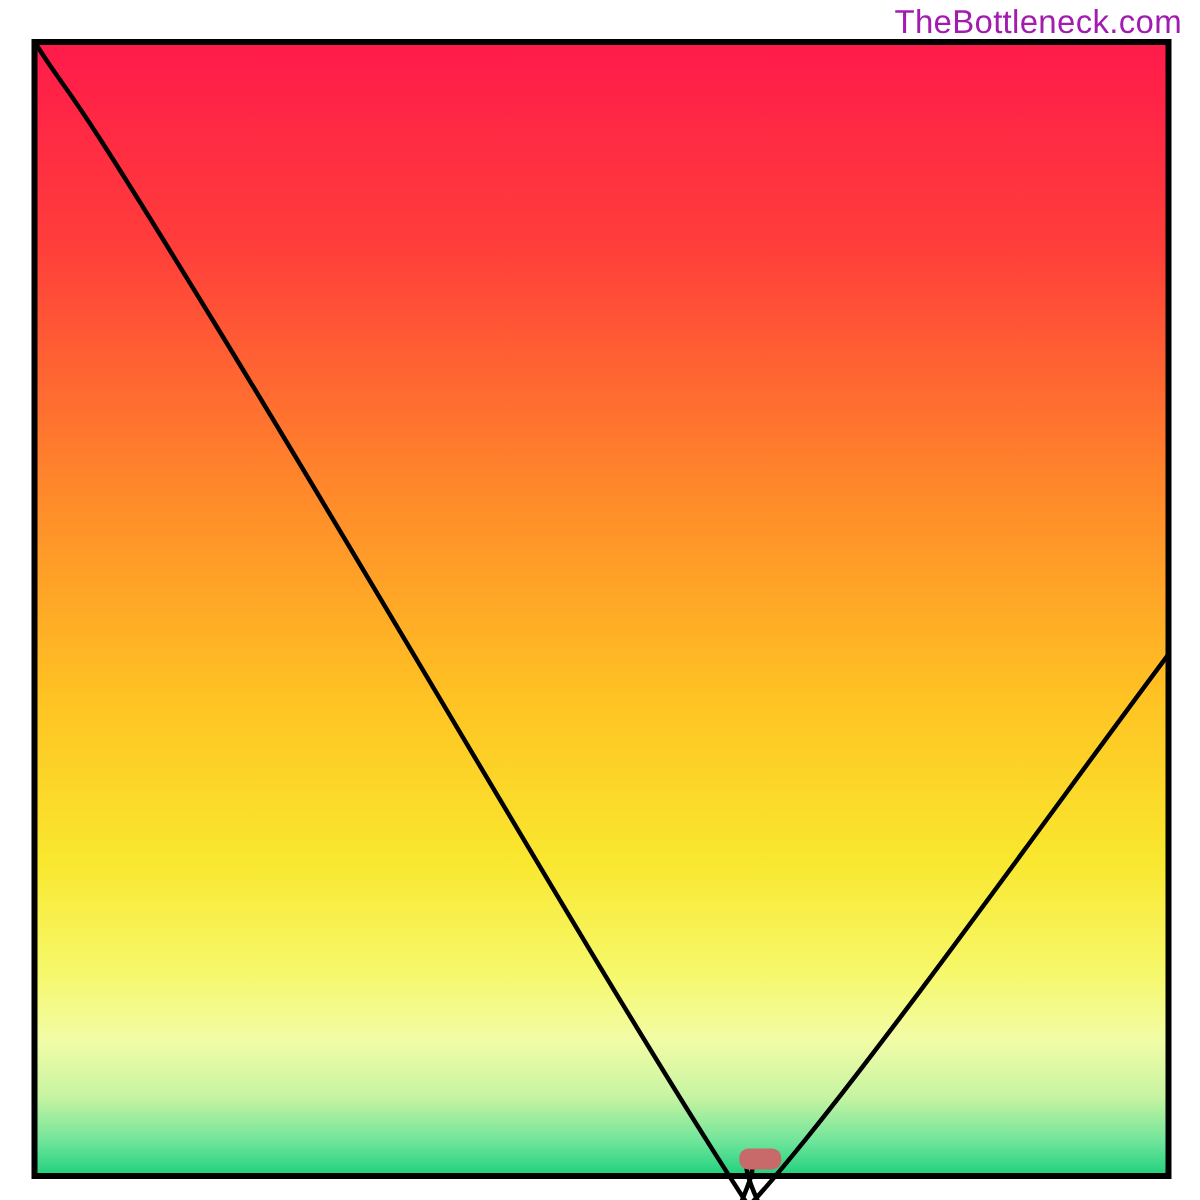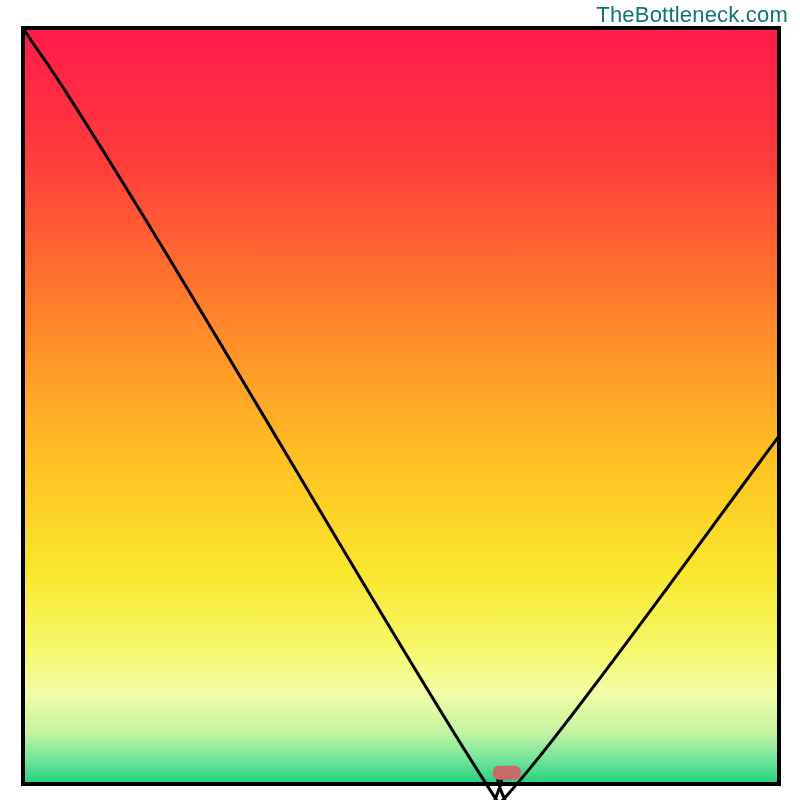--- a/index.html
+++ b/index.html
@@ -14,21 +14,21 @@
     position: relative;
     width: 800px;
     height: 800px;
   }
   .watermark {
     position: absolute;
     top: 2px;
     right: 12px;
     font-size: 22px;
     font-weight: 500;
-    color: #0f766e;
+    color: #a21caf;
     letter-spacing: 0.2px;
   }
   svg {
     display: block;
   }
 </style>
 </head>
 <body>
 <div class="container">
 

